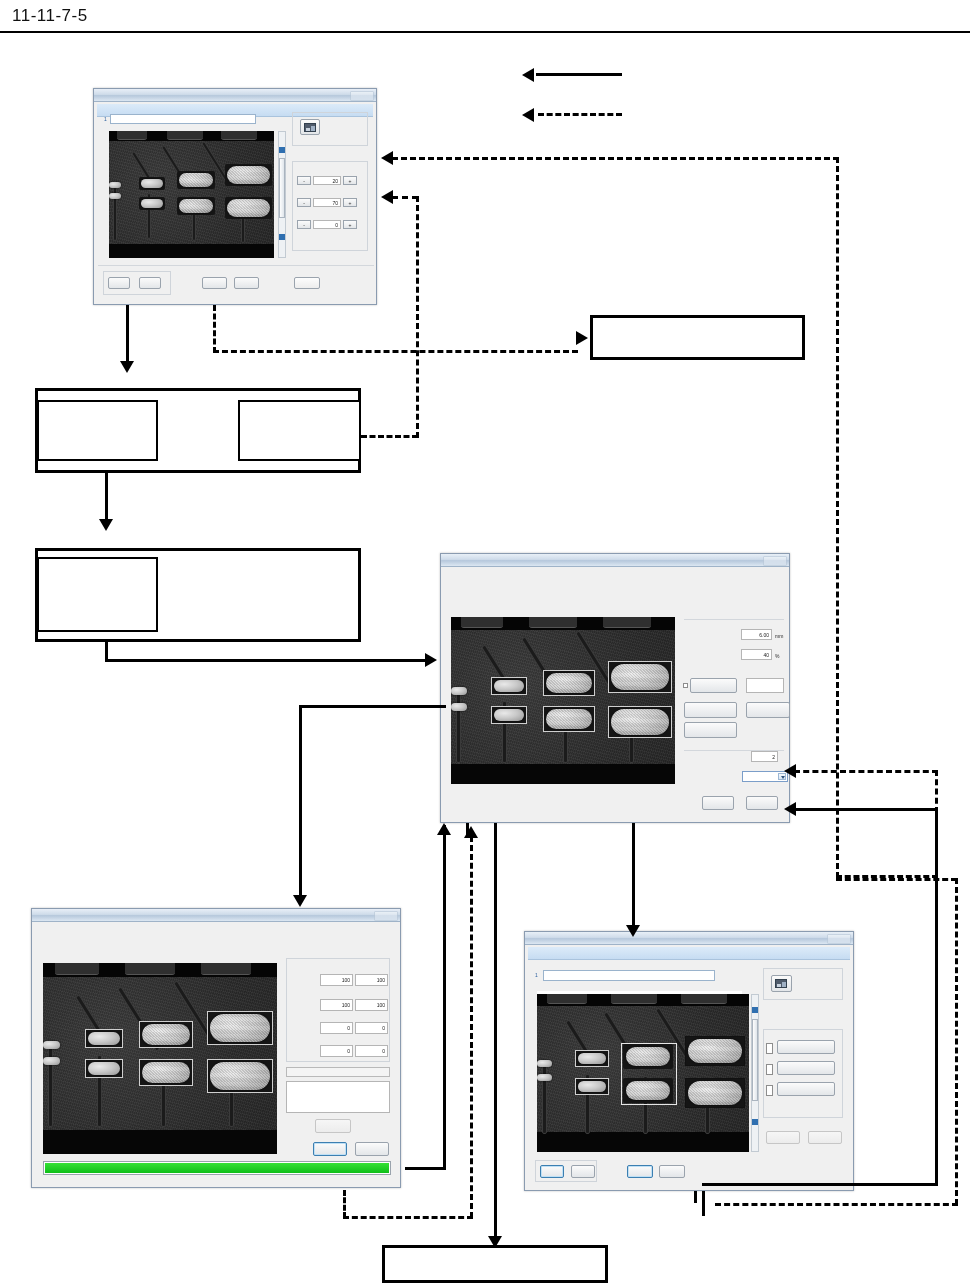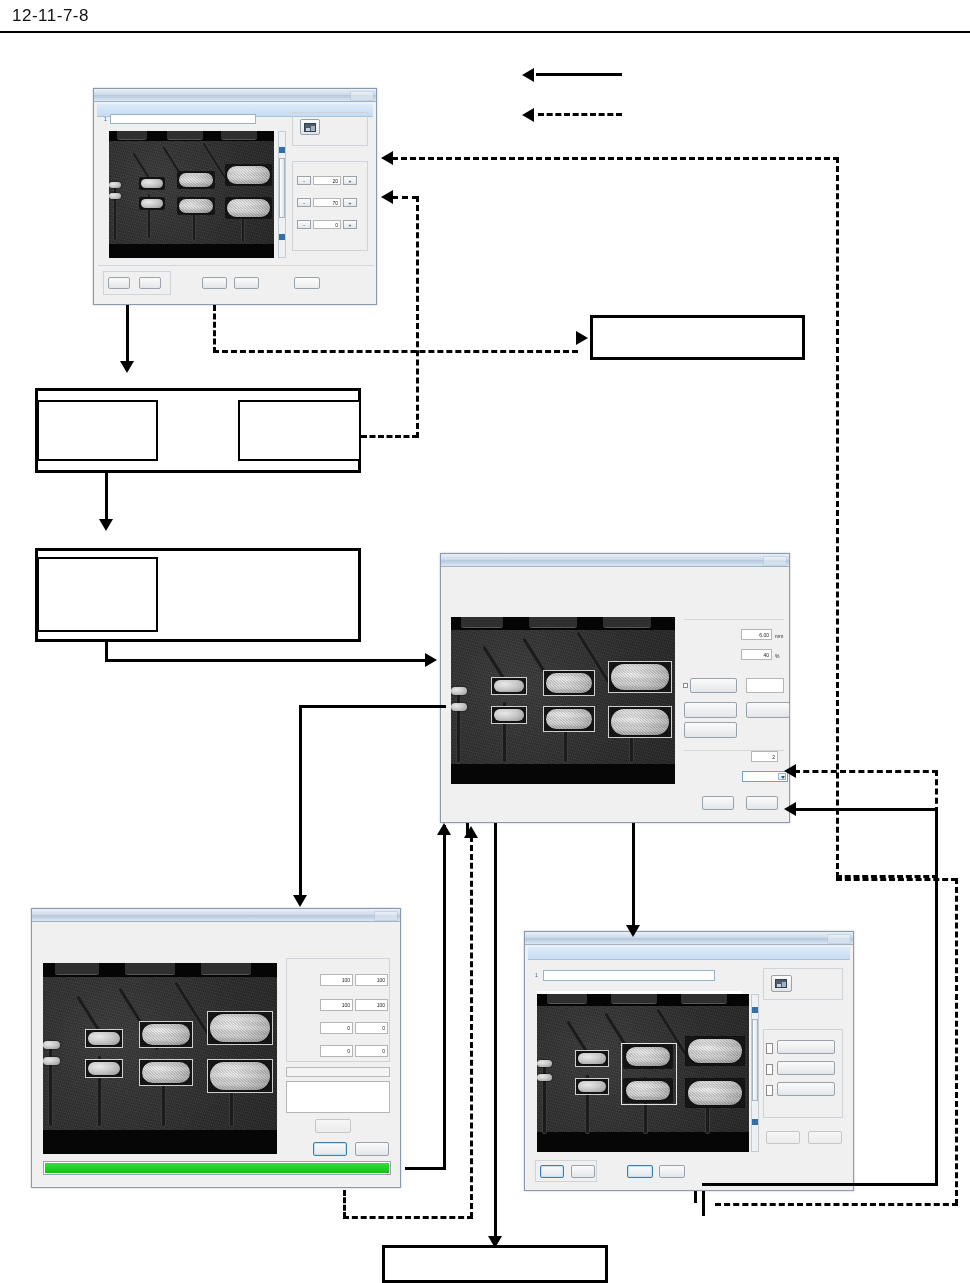--- a/index.html
+++ b/index.html
@@ -104,21 +104,21 @@
   .halo{position:absolute;background:#151515;border-radius:2px;}
   .selbox{position:absolute;border:1px solid #cfcfcf;box-sizing:border-box;}
   .selbox.dk{border-color:#111;}
   .whiteband{position:absolute;background:#fff;}
 </style>
 </head>
 <body>
 
 <div class="page">
 
-  <div class="hdr-text">12-11-7-8</div>
+  <div class="hdr-text">11-11-7-5</div>
   <div class="hdr-rule"></div>
 
   <div class="legend" style="left:522px;top:68px;">
     <div class="line hline" style="left:14px;top:5px;width:86px;"></div>
     <div class="arrow arr-left" style="left:0px;top:0px;"></div>
   </div>
   <div class="legend" style="left:522px;top:108px;">
     <div class="dhline" style="left:16px;top:5px;width:84px;"></div>
     <div class="arrow arr-left" style="left:0px;top:0px;"></div>
   </div>

